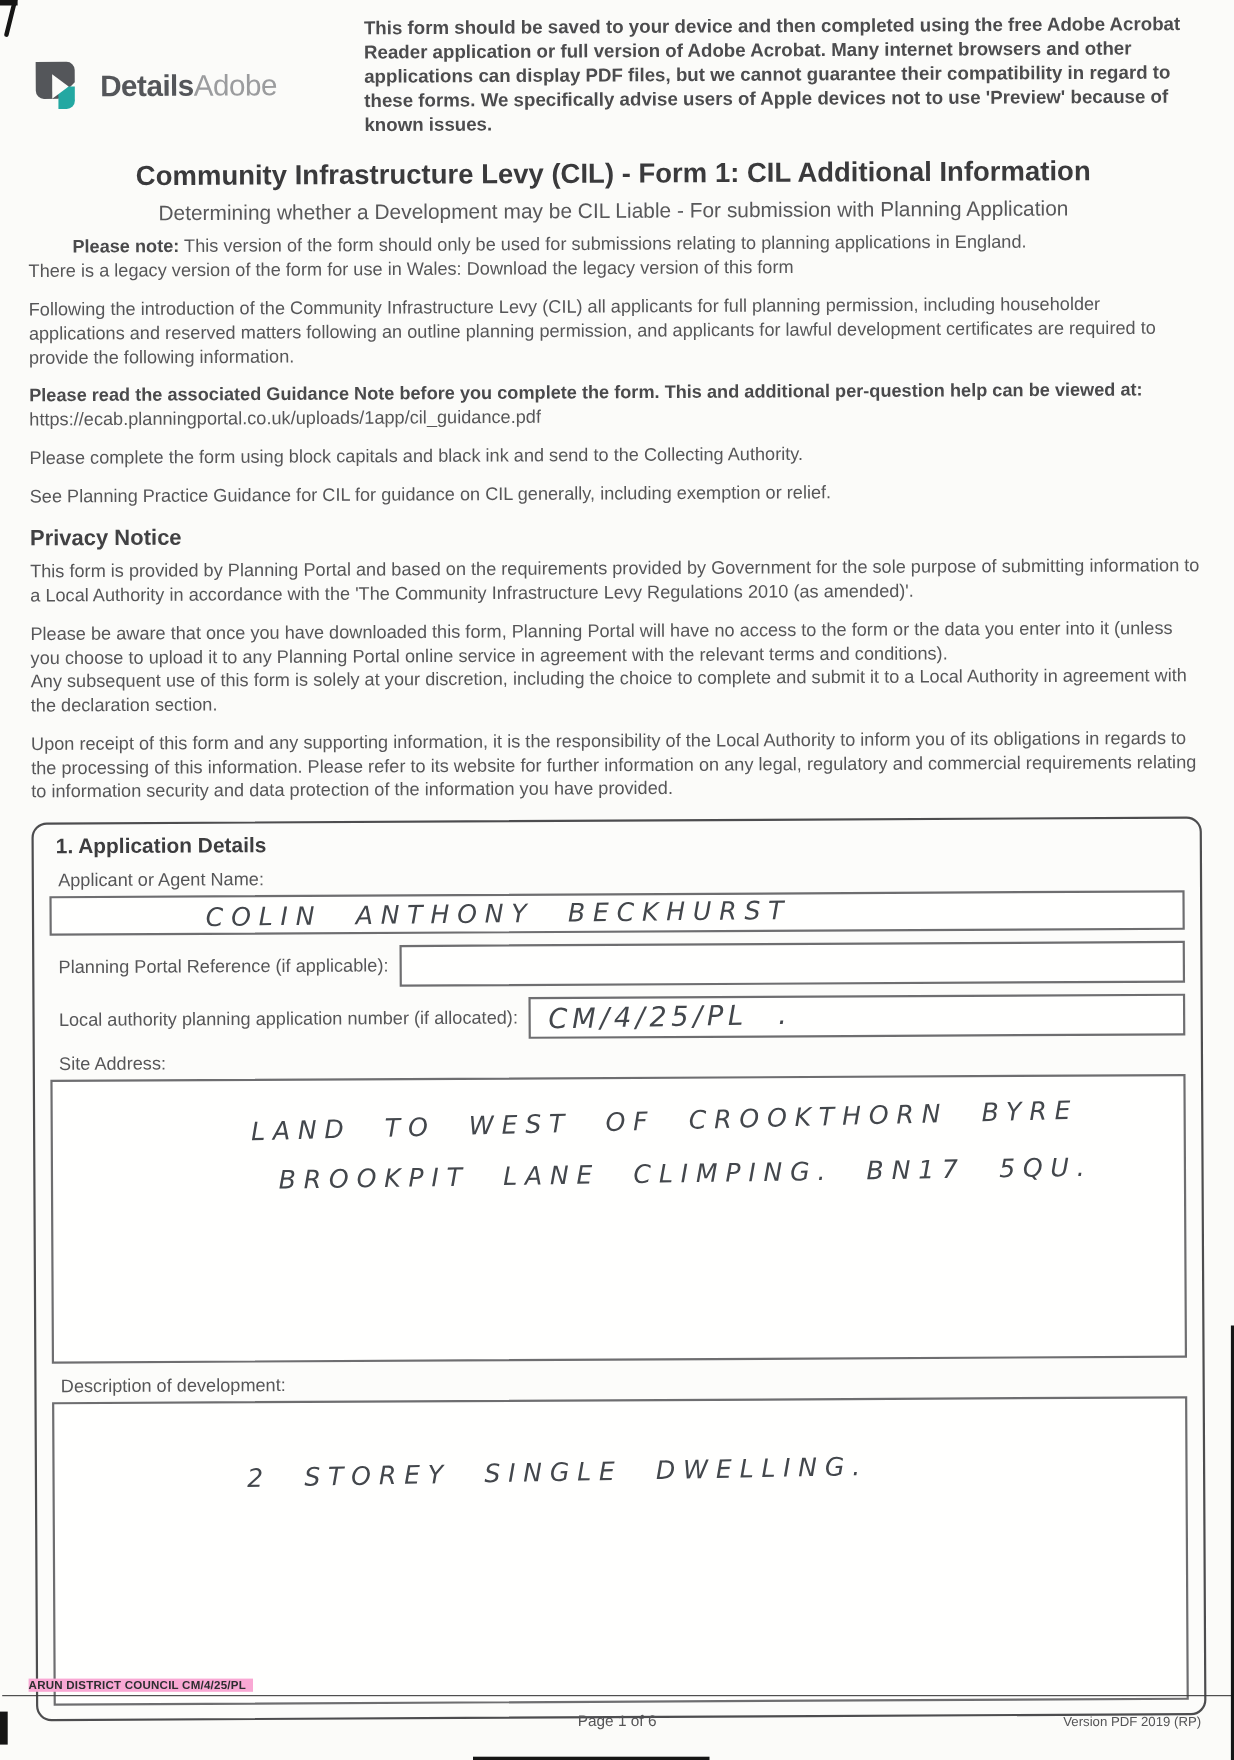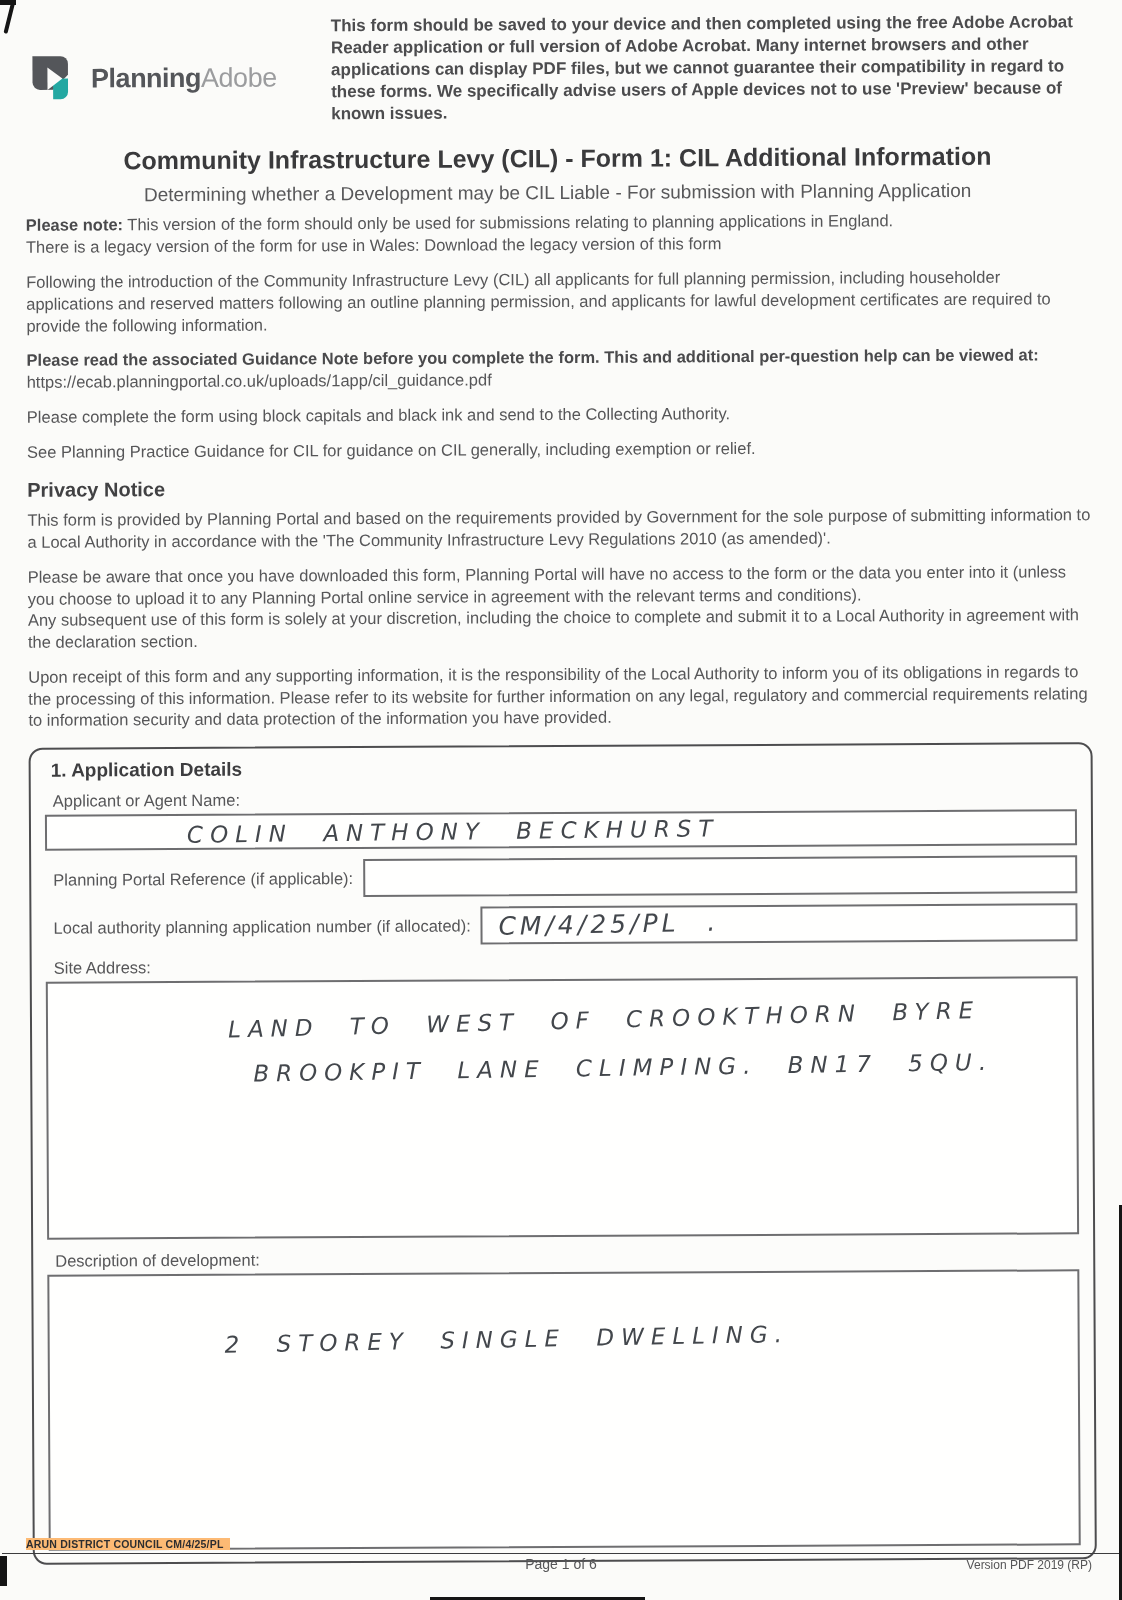--- a/index.html
+++ b/index.html
@@ -26,21 +26,21 @@
   .brand span { color: #9b9c9e; font-weight: 400; }
   .save-notice {
     flex: 1; font-weight: 700; font-size: 17px; line-height: 1.3;
     color: #4c4c4e; padding: 4px 6px 0 6px;
   }
   
   .title { text-align: center; font-size: 25px; font-weight: 700; color: #3a3a3c; margin-top: 20px; }
   .subtitle { text-align: center; font-size: 19px; color: #58585a; margin-top: 9px; }
   
   .para { font-size: 16.5px; line-height: 1.32; margin-top: 13px; color: #565658; }
-  .para b { color: #4a4a4c; }
+  .para b { color: #4a4a4c; margin-left: 40px; }
   .bold-para { font-weight: 700; color: #4a4a4c; }
   .link-text { color: #565658; cursor: pointer; }
   .privacy-head { font-size: 20px; font-weight: 700; color: #414143; margin-top: 16px; }
   .tight { margin-top: 8px; }
   
   .section-box {
     margin-top: 16px;
     border: 2px solid #4d4d4f;
     border-radius: 14px;
     padding: 8px 14px 12px 14px;
@@ -76,23 +76,23 @@
   .hand-lpa { position: absolute; left: 16px; top: 2px; font-size: 25px; letter-spacing: 4px; transform: rotate(-0.8deg); }
   .hand-site1 { position: absolute; left: 180px; top: 26px; transform: rotate(-1.2deg); }
   .hand-site2 { position: absolute; left: 205px; top: 74px; transform: rotate(-0.6deg); }
   .hand-desc { position: absolute; left: 175px; top: 52px; transform: rotate(-0.8deg); }
   
   .footer { position: absolute; left: 0; right: 0; bottom: 20px; }
   .footer-line { border-top: 1.5px solid #3c3c3e; margin: 0 2px; }
   .footer-stamp {
     position: absolute; top: -15px; left: 26px;
     font-size: 10.5px; font-weight: 700; color: #2e2e30; letter-spacing: 0.2px;
-    background: #fdba74; padding-right: 6px;
+    background: #f9a8d4; padding-right: 6px;
   }
-  .footer-row { position: relative; height: 24px; margin-top: 2px; font-size: 13px; color: #555557; text-decoration: underline; }
+  .footer-row { position: relative; height: 24px; margin-top: 14px; font-size: 13px; color: #555557; text-decoration: underline; }
   .footer-page { position: absolute; left: 0; right: 0; text-align: center; font-size: 14px; }
   .footer-version { position: absolute; right: 30px; top: 2px; font-size: 12px; }
   
   .artifact { position: absolute; background: #151515; z-index: 5; }
   .art-tl1 { top: -4px; left: 8px; width: 4px; height: 38px; transform: rotate(14deg); border-radius: 2px; }
   .art-tl2 { top: 0; left: 0; width: 16px; height: 5px; }
   .art-bl  { bottom: 14px; left: 0; width: 7px; height: 30px; }
   .art-right { right: 0; top: 1205px; width: 3px; height: 395px; }
   .art-bottom { bottom: 0; left: 430px; width: 215px; height: 3px; }
 </style>
@@ -107,21 +107,21 @@
 
 <div class="page">
 
   <div class="header">
     <div class="logo-wrap">
       <svg class="logo-mark" viewBox="0 0 60 60">
         <path d="M8 6 h30 a8 8 0 0 1 8 8 v12 L30 42 16 42 a8 8 0 0 1 -8 -8 Z" fill="#54565a"></path>
         <path d="M30 30 L46 30 L46 44 a8 8 0 0 1 -8 8 L30 52 Z" fill="#23a8a2"></path>
         <path d="M24 18 L40 30 L24 42 Z" fill="#fbfbf9"></path>
       </svg>
-      <div class="brand"><b>Planning</b><span>Adobe</span></div>
+      <div class="brand"><b>Details</b><span>Adobe</span></div>
     </div>
     <div class="save-notice">This form should be saved to your device and then completed using the free Adobe Acrobat Reader application or full version of Adobe Acrobat. Many internet browsers and other applications can display PDF files, but we cannot guarantee their compatibility in regard to these forms. We specifically advise users of Apple devices not to use 'Preview' because of known issues.</div>
   </div>
 
   <div class="title">Community Infrastructure Levy (CIL) - Form 1: CIL Additional Information</div>
   <div class="subtitle">Determining whether a Development may be CIL Liable - For  submission with Planning Application</div>
 
   <div class="para tight">
     <b>Please note:</b><span> This version of the form should only be used for submissions relating to planning applications in England.</span><br>
     <span>There is a legacy version of the form for use in Wales:  </span><span class="link-text">Download the legacy version of this form</span>

